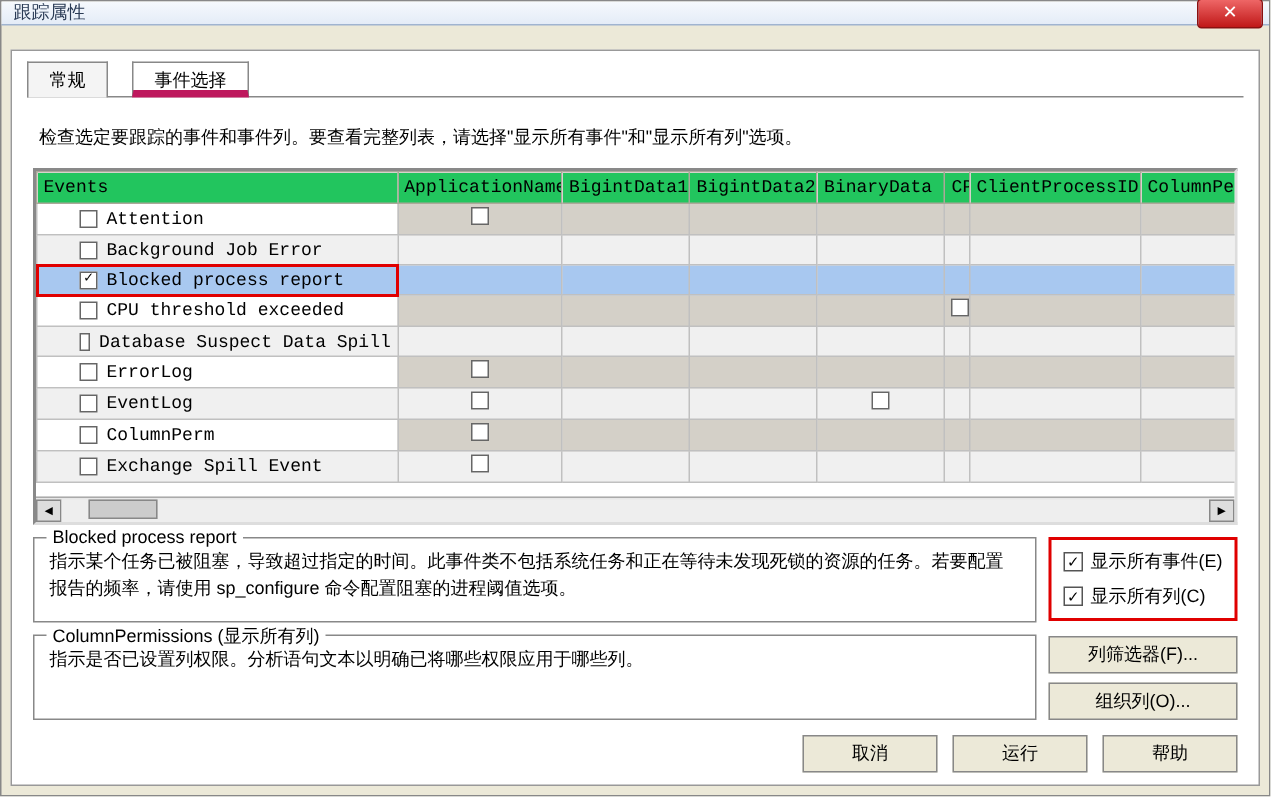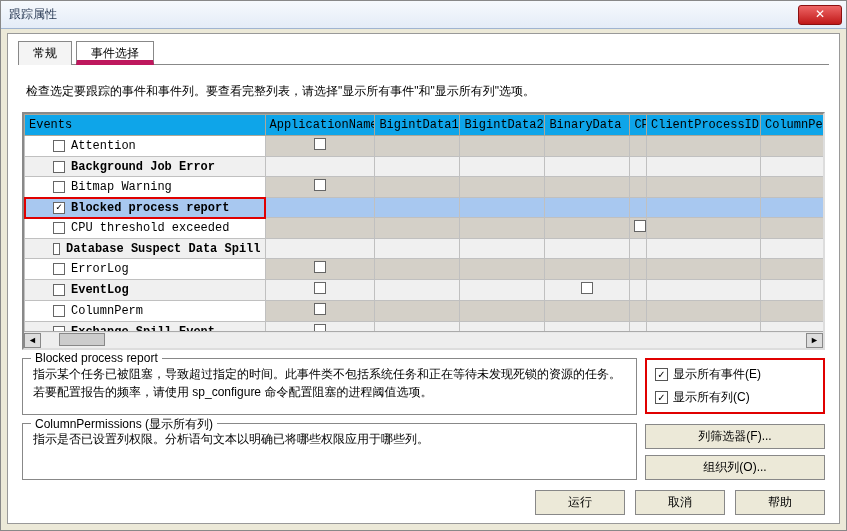--- a/index.html
+++ b/index.html
@@ -6,82 +6,82 @@
 body {
   font-family: "Microsoft YaHei", SimSun, Arial, sans-serif;
   font-size: 12px;
   background: #f0f0f0;
   width: 847px;
   height: 531px;
   overflow: hidden;
 }
 .window { width: 847px; height: 531px; background: #ece9d8; border: 1px solid #888; position: relative; }
 .titlebar {
-  height: 28px;
+  height: 16px;
   background: linear-gradient(#f6f9fd, #e4ecf7);
   border-bottom: 1px solid #a0b4d0;
   display: flex; align-items: center; justify-content: space-between;
   padding: 0 0 0 8px;
 }
 .titlebar .title { font-size: 12px; color: #2a3b55; }
 .titlebar .close {
   width: 44px; height: 20px;
   background: linear-gradient(#e66, #c01818);
   border: 1px solid #8a1010; border-radius: 3px;
   color: #fff; text-align: center; line-height: 16px;
   font-size: 12px; margin-right: 4px; cursor: pointer;
 }
 .client { position: absolute; left: 6px; right: 6px; top: 32px; bottom: 6px; background: #fff; border: 1px solid #999; }
 .tabs { display: flex; margin: 6px 0 0 10px; height: 24px; }
 .tab {
   padding: 3px 14px; font-size: 12px; font-family: SimSun, sans-serif;
   border: 1px solid #888; border-bottom: none; background: #f4f4f4;
-  margin-right: 4px; cursor: pointer; position: relative; top: 1px;
+  margin-right: 16px; cursor: pointer; position: relative; top: 1px;
 }
 .tab.active { background: #fff; border-bottom: 5px solid #be185d; }
 .tabline { border-bottom: 1px solid #888; margin: 0 10px; }
 .inner { padding: 10px 14px 8px 14px; }
 .instr { font-size: 12px; margin: 8px 4px 12px 4px; font-family: SimSun, sans-serif; }
 .grid-wrap {
   border: 2px inset #ddd;
   background: #fff;
   height: 238px;
   overflow: hidden;
   position: relative;
 }
 .grid-scroll { overflow: hidden; height: 220px; }
 table.events { border-collapse: collapse; width: 820px; table-layout: fixed; font-family: "Courier New", SimSun, monospace; font-size: 12px; }
 table.events th {
-  background: #0ea5e9; border: 1px solid #aca899;
+  background: #22c55e; border: 1px solid #aca899;
   padding: 3px 4px; text-align: left; font-weight: normal; white-space: nowrap; overflow: hidden;
 }
 table.events td {
   border: 1px solid #c0c0c0; padding: 2px 4px; height: 20px;
   background: #d4d0c8;
 }
-table.events tr.even td { background: #f0f0f0; font-weight: bold; }
+table.events tr.even td { background: #f0f0f0; }
 table.events td.namecell { background: #fff; white-space: nowrap; }
 table.events tr.selected td { background: #a8c8f0 !important; }
 table.events tr.selected td.namecell { background: #a8c8f0 !important; }
 .rowchk { display: inline-block; width: 12px; height: 12px; border: 1px solid #666; background: #fff; vertical-align: middle; margin-right: 6px; text-align: center; line-height: 10px; font-size: 10px; }
 .rowchk.chk::after { content: "✓"; color: #000; }
 .sel-wrap { display: flex; align-items: center; justify-content: flex-start; padding-left: 24px; }
 .cellchk { display:inline-block; width:12px; height:12px; border:1px solid #666; background:#fff; margin: 0 auto; }
 .centercell { text-align: center; }
 .hscroll { position: absolute; left:0; right:0; bottom:0; height:17px; background:#e8e8e8; border-top:1px solid #aaa; display:flex; align-items:center; }
 .hscroll .arrow { width:17px; height:15px; background:#ddd; border:1px solid #888; text-align:center; line-height:13px; font-size:9px; cursor:pointer; }
 .hscroll .track { flex:1; height:15px; background:#eee; position:relative; }
 .hscroll .thumb { position:absolute; left:18px; top:0; width:46px; height:13px; background:#ccc; border:1px solid #888; }
 .redbox-row { outline: 2px solid #e00000; outline-offset: -1px; }
 .lower { display:flex; margin-top:8px; gap:8px; }
 .fieldset { border:1px solid #888; padding:6px 10px 8px 10px; position:relative; font-size:12px; font-family: SimSun, sans-serif; }
 .fieldset .legend { position:absolute; top:-8px; left:8px; background:#fff; padding:0 4px; font-size:12px; }
 .desc-box { flex:1; }
 .desc-box .txt { font-size:12px; line-height:1.5; }
-.right-col { width:180px; display:flex; flex-direction:column; gap:6px; }
+.right-col { width:126px; display:flex; flex-direction:column; gap:6px; }
 .chkline { display:flex; align-items:center; gap:5px; }
 .chkbox { width:13px; height:13px; border:1px solid #555; background:#fff; display:inline-flex; align-items:center; justify-content:center; font-size:10px; }
 .chkbox.on::after { content:"✓"; }
 .redbox { border: 2px solid #e00000; padding: 6px 8px; }
 .btnrow { display:flex; justify-content:flex-end; gap:8px; margin-top:4px; }
 .btn { min-width:90px; padding:3px 12px; background:#ece9d8; border:1px solid #888; font-size:12px; font-family: SimSun, sans-serif; cursor:pointer; text-align:center; }
 .bottom-btns { position:absolute; right:14px; bottom:8px; display:flex; gap:10px; }
 .col-legend { font-size:12px; }
 </style>
 </head>
@@ -133,35 +133,20 @@
                   <td class="centercell"></td>
                 </tr>
                 <tr class="even">
                   <td class="namecell">
                     <div class="sel-wrap">
                       <span class="rowchk"></span>
                       <span>Background Job Error</span>
                     </div>
                   </td>
                   <td class="centercell"></td>
-                  <td class="centercell"></td>
-                  <td class="centercell"></td>
-                  <td class="centercell"></td>
-                  <td class="centercell"></td>
-                  <td class="centercell"></td>
-                  <td class="centercell"></td>
-                </tr>
-                <tr>
-                  <td class="namecell">
-                    <div class="sel-wrap">
-                      <span class="rowchk"></span>
-                      <span>Bitmap Warning</span>
-                    </div>
-                  </td>
-                  <td class="centercell"><span class="cellchk"></span></td>
                   <td class="centercell"></td>
                   <td class="centercell"></td>
                   <td class="centercell"></td>
                   <td class="centercell"></td>
                   <td class="centercell"></td>
                   <td class="centercell"></td>
                 </tr>
                 <tr class="even selected">
                   <td class="namecell redbox-row">
                     <div class="sel-wrap">
@@ -303,18 +288,18 @@
           </div>
           <div class="btnrow" style="justify-content:center; flex-direction:column; gap:6px; align-items:stretch;">
             <div class="btn">列筛选器(F)...</div>
             <div class="btn">组织列(O)...</div>
           </div>
         </div>
       </div>
 
     </div>
     <div class="bottom-btns">
+      <div class="btn">取消</div>
       <div class="btn">运行</div>
-      <div class="btn">取消</div>
       <div class="btn">帮助</div>
     </div>
   </div>
 </div>
 
 </body></html>

